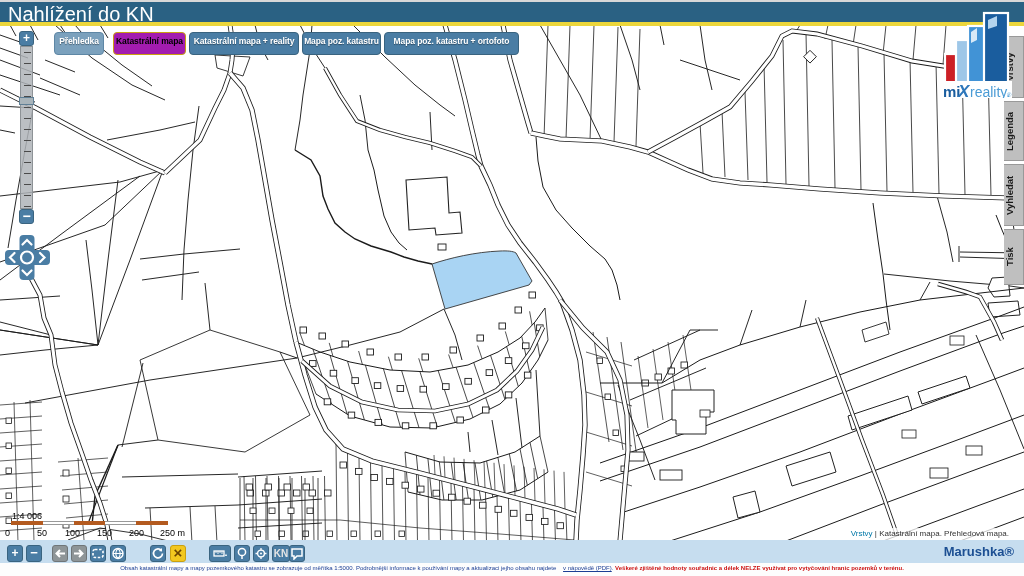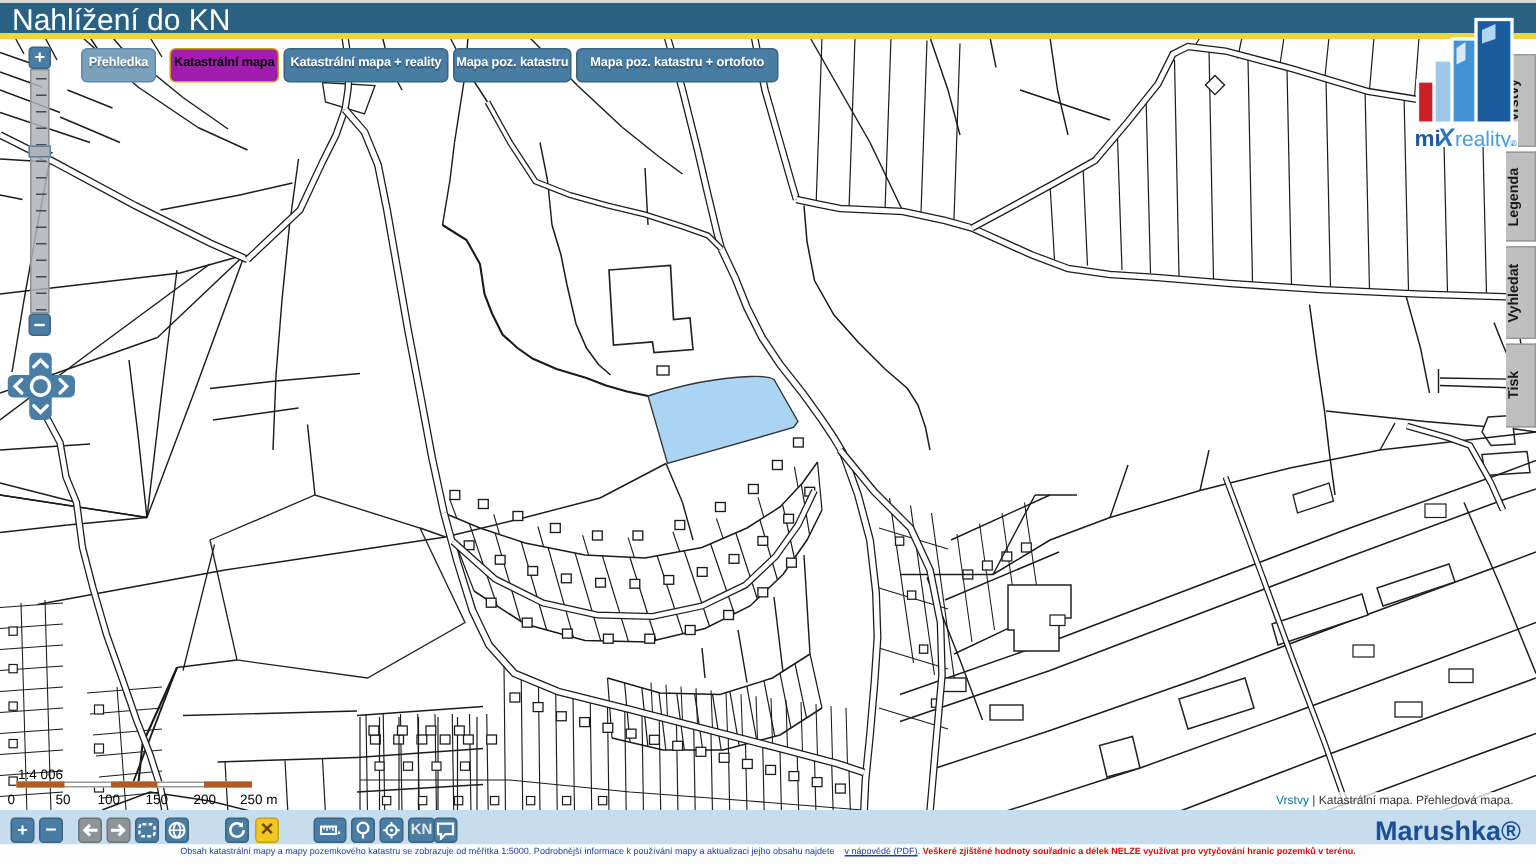--- a/index.html
+++ b/index.html
@@ -539,12 +539,12 @@
       <path d="M7,1 V3.5 M7,9.5 V12 M1.5,6.5 H4 M10,6.5 H12.5" stroke="#fff" stroke-width="1.3"></path>
     </svg></div>
 <div style="position:absolute;left:272px;top:545px;width:18px;height:17px;background:#4a7da4;border:1px solid #3a6480;border-radius:3px;color:#e5e5e5;text-align:center">
     <b style="font-size:10px;line-height:16px;display:block">KN</b>
   </div>
 <div style="position:absolute;left:289px;top:545px;width:16px;height:17px;background:#4a7da4;border:1px solid #3a6480;border-radius:3px;color:#fff;text-align:center"><svg width="14" height="13" viewBox="0 0 14 13" style="margin-top:1px">
       <path d="M2,2 h10 v7 h-5 l-3,3 v-3 h-2 Z" fill="none" stroke="#fff" stroke-width="1.5"></path>
     </svg></div>
 <div style="position:absolute;left:0;top:563px;width:1024px;height:13px;background:#fdfdfd"></div>
 <div style="position:absolute;left:0;top:565px;width:1024px;text-align:center;font-size:6.0px;color:#1c3e94">Obsah katastrální mapy a mapy pozemkového katastru se zobrazuje od měřítka 1:5000. Podrobnější informace k používání mapy a aktualizaci jejho obsahu najdete&nbsp;&nbsp;&nbsp;&nbsp;<span style="text-decoration:underline">v nápovědě (PDF)</span>. <span style="color:#cc1111;font-weight:bold">Veškeré zjištěné hodnoty souřadnic a délek NELZE využívat pro vytyčování hranic pozemků v terénu.</span></div>
-<div style="position:absolute;right:10px;top:544px;font-size:18px;font-weight:bold;color:#1c4f93">Marushka®</div>
+<div style="position:absolute;right:10px;top:544px;font-size:13px;font-weight:bold;color:#1c4f93">Marushka®</div>
 </body></html>

